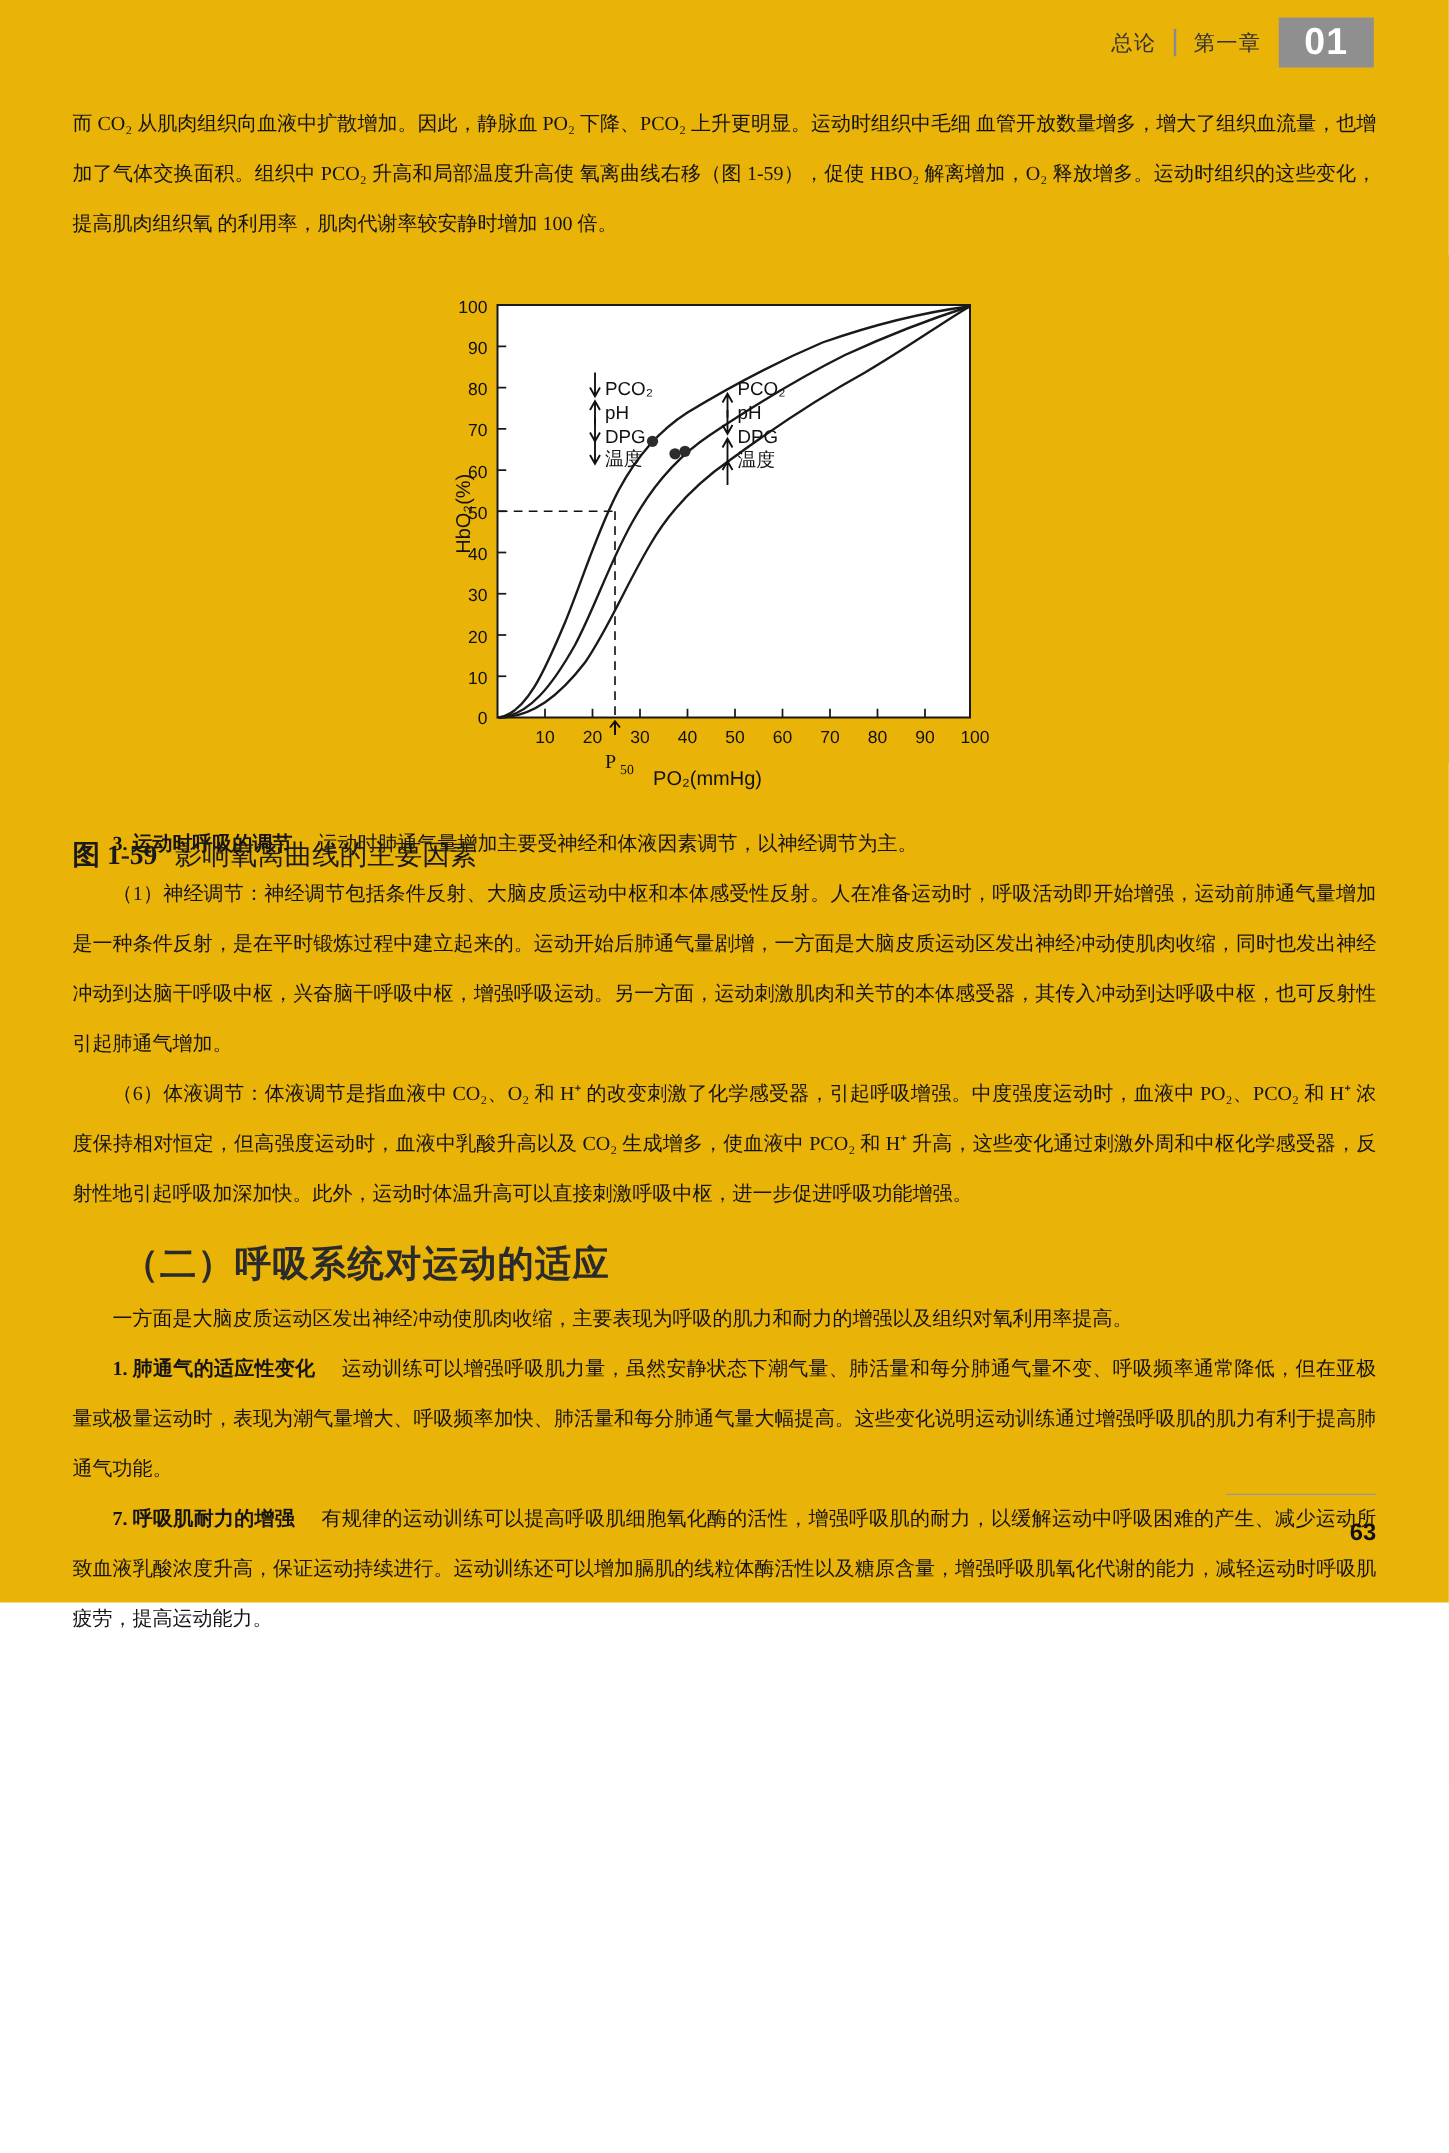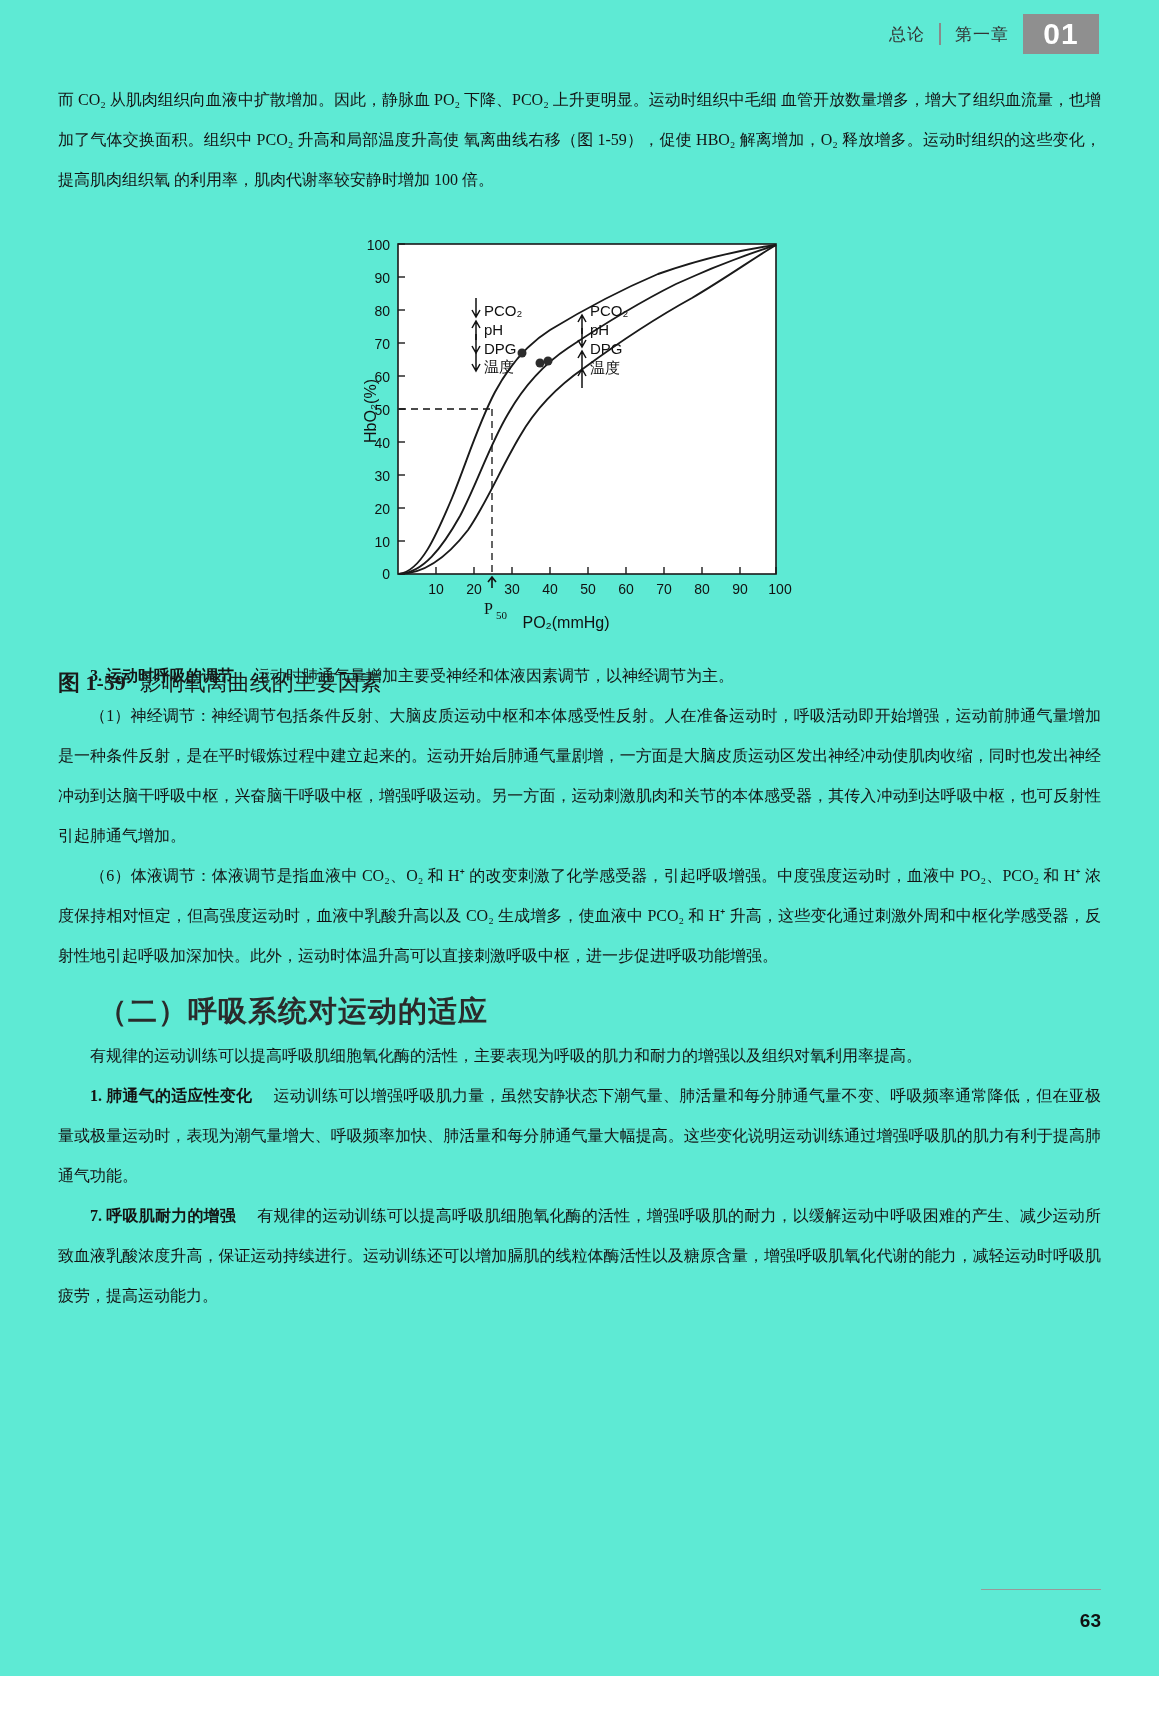--- a/index.html
+++ b/index.html
@@ -12,22 +12,22 @@
     height: 1722px;
     position: relative;
     font-family: "Liberation Serif", serif;
     color: #1a1a1a;
     overflow: hidden;
   }
   .page {
     position: absolute;
     left: 0; top: 0;
     width: 1159px;
-    height: 1676px;
-    background: #5eead4;
+    height: 1282px;
+    background: #eab308;
   }
 
   
   .header {
     position: absolute;
     right: 60px;
     top: 14px;
     display: flex;
     align-items: center;
     height: 40px;
@@ -260,21 +260,21 @@
       <span class="b">3. 运动时呼吸的调节</span>
       &nbsp;&nbsp;&nbsp;&nbsp;<span>运动时肺通气量增加主要受神经和体液因素调节，以神经调节为主。</span>
     </p>
 
     <p class="para indent">（1）神经调节：神经调节包括条件反射、大脑皮质运动中枢和本体感受性反射。人在准备运动时，呼吸活动即开始增强，运动前肺通气量增加是一种条件反射，是在平时锻炼过程中建立起来的。运动开始后肺通气量剧增，一方面是大脑皮质运动区发出神经冲动使肌肉收缩，同时也发出神经冲动到达脑干呼吸中枢，兴奋脑干呼吸中枢，增强呼吸运动。另一方面，运动刺激肌肉和关节的本体感受器，其传入冲动到达呼吸中枢，也可反射性引起肺通气增加。</p>
 
     <p class="para indent">（6）体液调节：体液调节是指血液中 CO₂、O₂ 和 H⁺ 的改变刺激了化学感受器，引起呼吸增强。中度强度运动时，血液中 PO₂、PCO₂ 和 H⁺ 浓度保持相对恒定，但高强度运动时，血液中乳酸升高以及 CO₂ 生成增多，使血液中 PCO₂ 和 H⁺ 升高，这些变化通过刺激外周和中枢化学感受器，反射性地引起呼吸加深加快。此外，运动时体温升高可以直接刺激呼吸中枢，进一步促进呼吸功能增强。</p>
 
     <div class="heading2">（二）呼吸系统对运动的适应</div>
 
-    <p class="para indent">有规律的运动训练可以提高呼吸肌细胞氧化酶的活性，主要表现为呼吸的肌力和耐力的增强以及组织对氧利用率提高。</p>
+    <p class="para indent">一方面是大脑皮质运动区发出神经冲动使肌肉收缩，主要表现为呼吸的肌力和耐力的增强以及组织对氧利用率提高。</p>
 
     <p class="para indent">
       <span class="b">1. 肺通气的适应性变化</span>
       &nbsp;&nbsp;&nbsp;&nbsp;<span>运动训练可以增强呼吸肌力量，虽然安静状态下潮气量、肺活量和每分肺通气量不变、呼吸频率通常降低，但在亚极量或极量运动时，表现为潮气量增大、呼吸频率加快、肺活量和每分肺通气量大幅提高。这些变化说明运动训练通过增强呼吸肌的肌力有利于提高肺通气功能。</span>
     </p>
 
     <p class="para indent">
       <span class="b">7. 呼吸肌耐力的增强</span>
       &nbsp;&nbsp;&nbsp;&nbsp;<span>有规律的运动训练可以提高呼吸肌细胞氧化酶的活性，增强呼吸肌的耐力，以缓解运动中呼吸困难的产生、减少运动所致血液乳酸浓度升高，保证运动持续进行。运动训练还可以增加膈肌的线粒体酶活性以及糖原含量，增强呼吸肌氧化代谢的能力，减轻运动时呼吸肌疲劳，提高运动能力。</span>
     </p>

